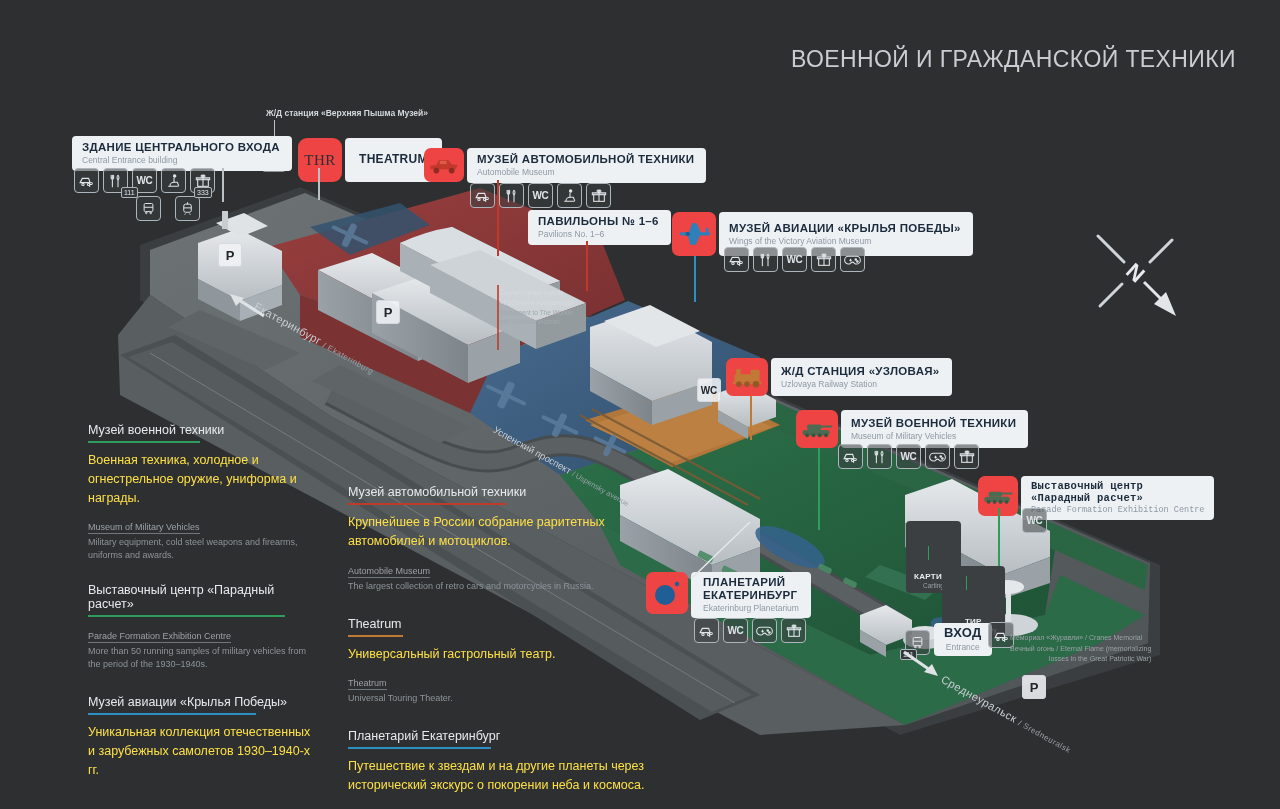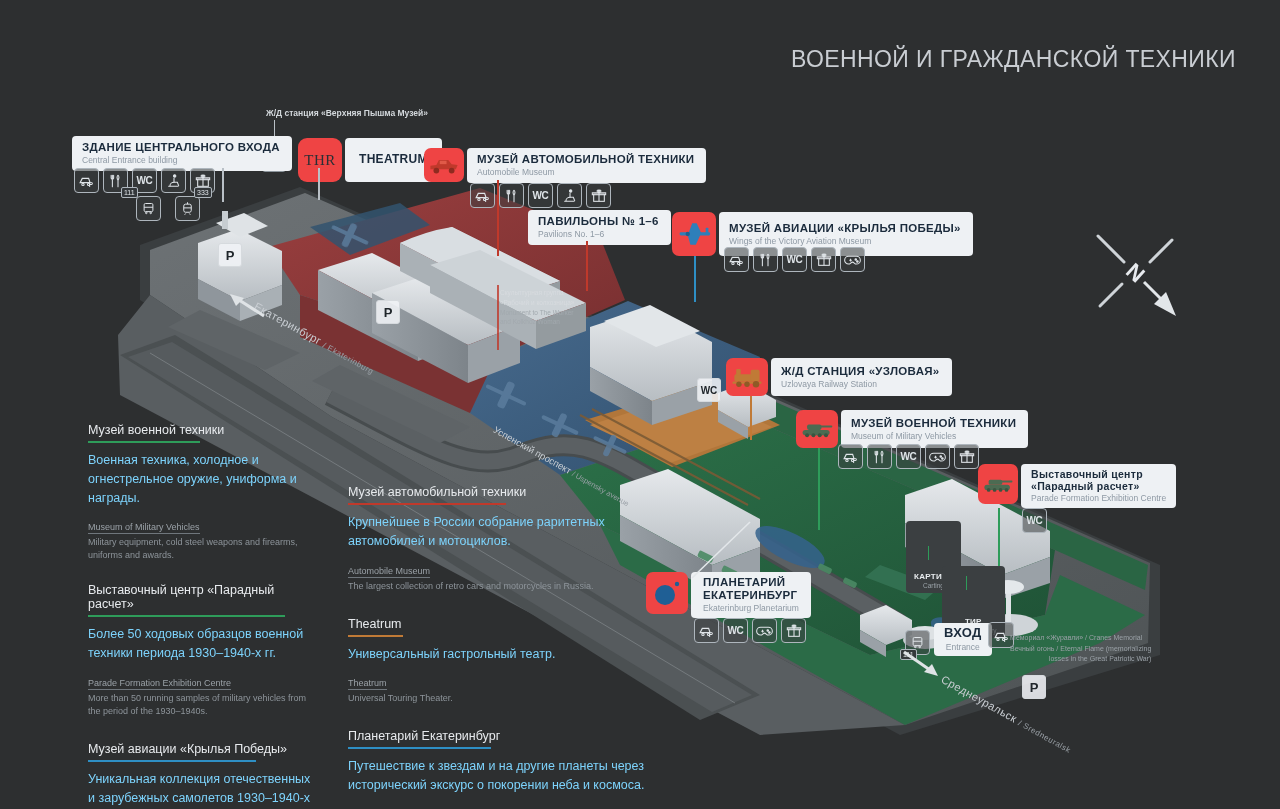--- a/index.html
+++ b/index.html
@@ -96,21 +96,21 @@
   }
 
   
   .legend-col { position: absolute; }
   .lg-item { margin-bottom: 21px; }
   .lg-title {
     font-size: 12.5px; color: #e7eaed; padding-bottom: 4px; display: inline-block;
   }
   .lg-rule { height: 2px; margin-bottom: 8px; }
   .lg-desc {
-    font-size: 12.5px; color: #7dd3fc; line-height: 1.5; margin-bottom: 9px;
+    font-size: 12.5px; color: #fde047; line-height: 1.5; margin-bottom: 9px;
   }
   .lg-en-title {
     font-size: 9px; color: #9aa1a7; border-bottom: 1px solid #6f767c;
     display: inline-block; padding-bottom: 1px; margin-bottom: 2px;
   }
   .lg-en-desc { font-size: 9px; color: #8d949a; line-height: 1.45; }
 </style>
 </head>
 <body>
 
@@ -573,21 +573,21 @@
     </div>
     <div class="amen">
       <svg width="16" height="16" viewBox="0 0 24 24" stroke="currentColor" stroke-width="1.6" fill="none">
         <rect x="4" y="9" width="16" height="11"></rect>
           <path d="M2 7h20v3H2zM12 7v13"></path>
           <path d="M12 7c-3 0-4-4-1-4s1 4 1 4zM12 7c3 0 4-4 1-4s-1 4-1 4z"></path>
       </svg>
     </div>
   </div>
 
-  <div class="callout" style="left:978px; top:464px;">
+  <div class="callout" style="left:978px; top:476px;font-family:Liberation Mono, monospace;">
     <div class="cal-icon" style="width:40px;height:40px;">
       <svg width="34" height="22" viewBox="0 0 40 24">
         <g fill="#4c6b52">
           <rect x="4" y="13" width="30" height="6" rx="3"></rect>
           <rect x="9" y="7" width="16" height="6" rx="2"></rect>
           <rect x="23" y="8" width="14" height="2.2" rx="1"></rect>
         </g>
         <g fill="#3a5440">
             <circle cx="9" cy="19" r="2.2"></circle>
             <circle cx="16" cy="19" r="2.2"></circle>
@@ -756,21 +756,20 @@
       <div class="lg-title">Музей военной техники</div>
       <div class="lg-rule" style="background:#2e9c5a; width:112px;"></div>
       <div class="lg-desc">Военная техника, холодное и огнестрельное оружие, униформа и награды.</div>
       <div class="lg-en-title">Museum of Military Vehicles</div>
       <div class="lg-en-desc">Military equipment, cold steel weapons and firearms, uniforms and awards.</div>
     </div>
 
     <div class="lg-item">
       <div class="lg-title">Выставочный центр «Парадный расчет»</div>
       <div class="lg-rule" style="background:#2e9c5a; width:197px;"></div>
-      <div class="lg-desc">Более 50 ходовых образцов военной техники периода 1930–1940-х гг.</div>
       <div class="lg-en-title">Parade Formation Exhibition Centre</div>
       <div class="lg-en-desc">More than 50 running samples of military vehicles from the period of the 1930–1940s.</div>
     </div>
 
     <div class="lg-item">
       <div class="lg-title">Музей авиации «Крылья Победы»</div>
       <div class="lg-rule" style="background:#2e8fc4; width:168px;"></div>
       <div class="lg-desc">Уникальная коллекция отечественных и зарубежных самолетов 1930–1940-х гг.</div>
       
       

